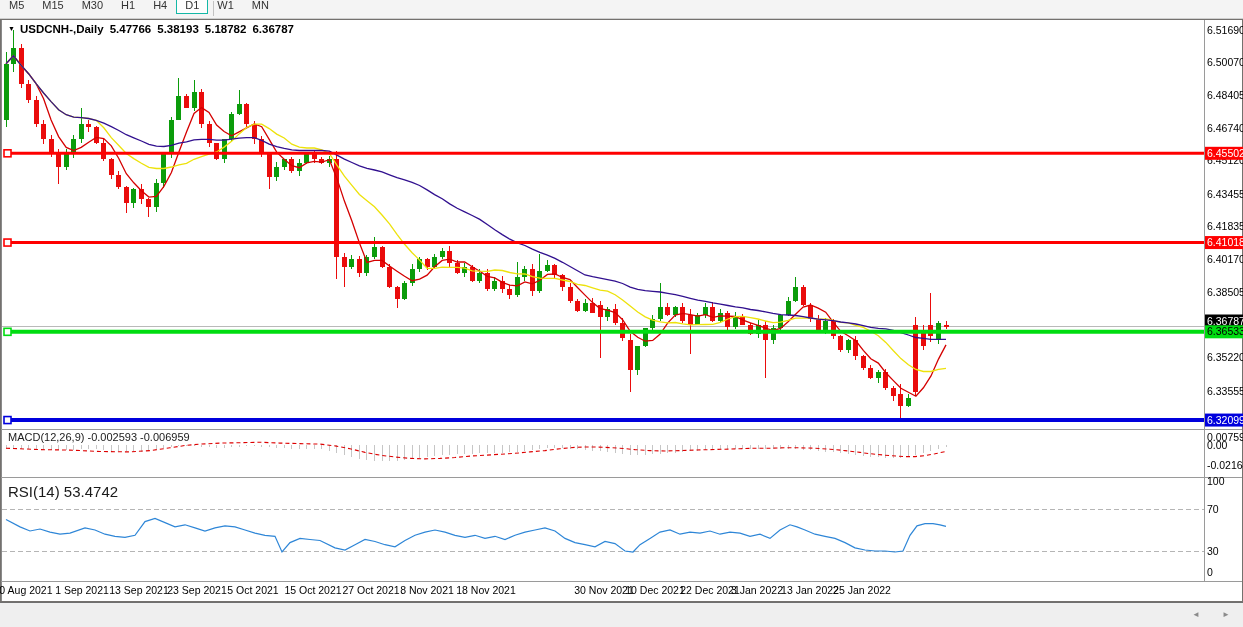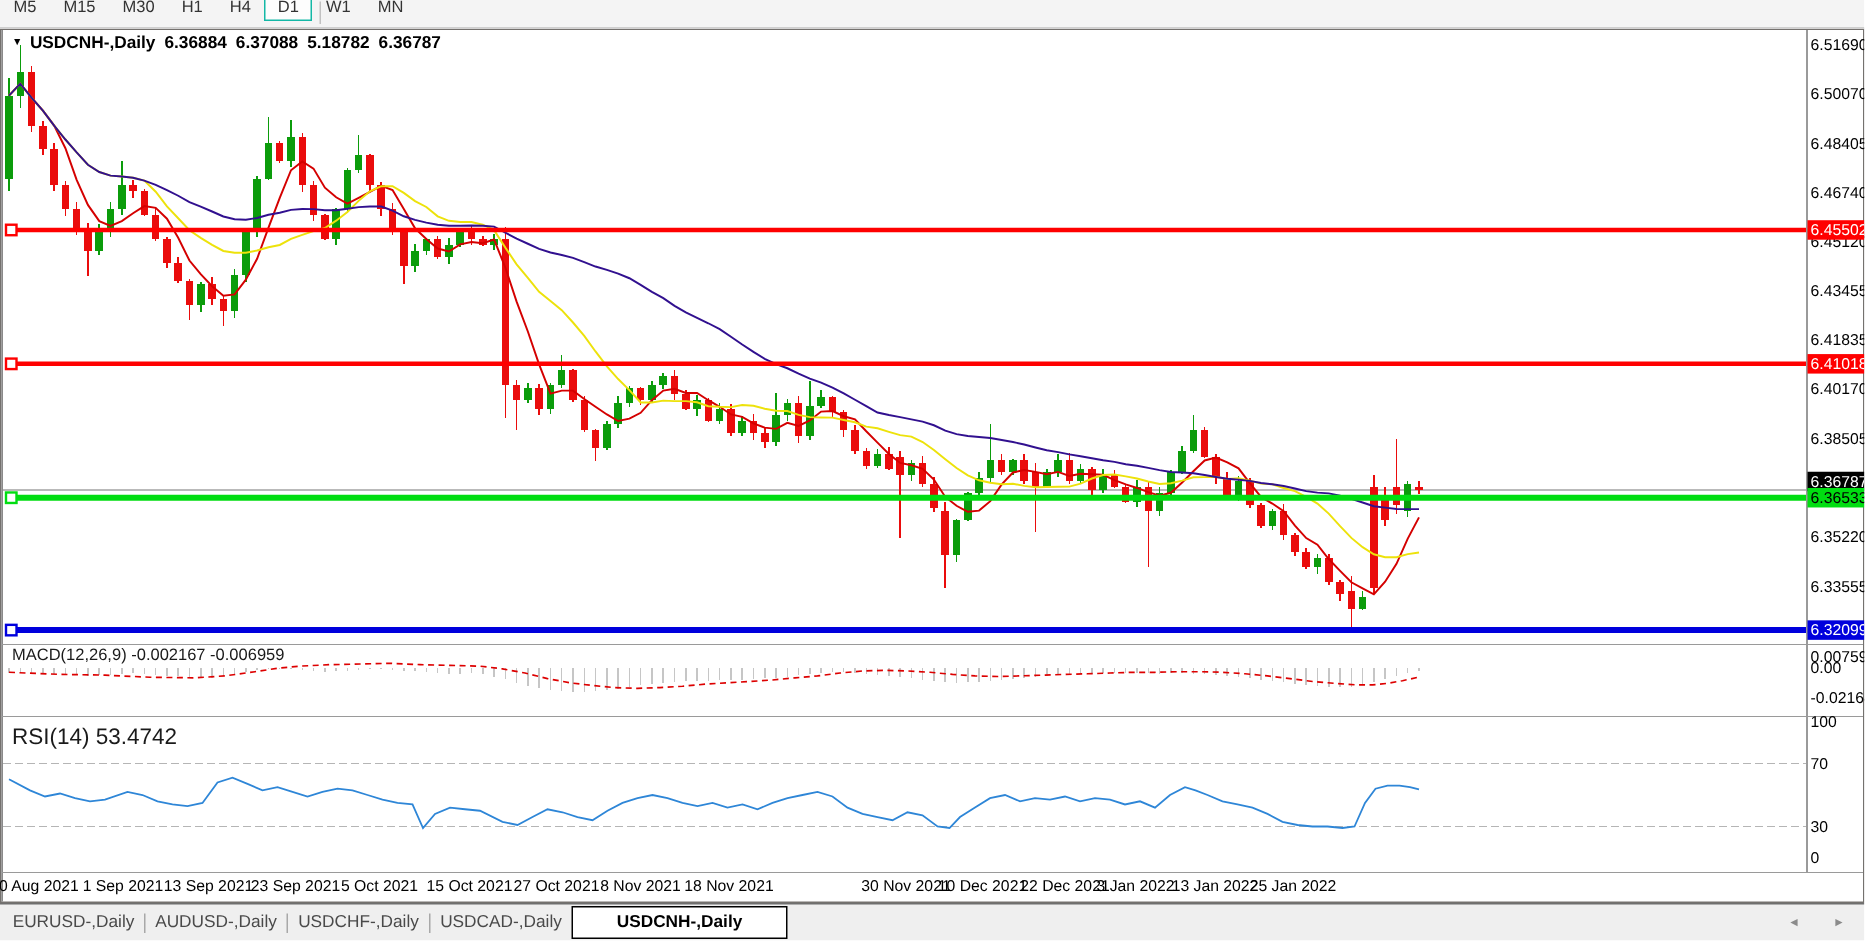--- a/index.html
+++ b/index.html
@@ -506,36 +506,26 @@
         <text x="604" y="594" font-size="10.5" text-anchor="middle" font-family="Liberation Sans, DejaVu Sans, sans-serif" fill="#000">30 Nov 2021</text>
         <text x="655" y="594" font-size="10.5" text-anchor="middle" font-family="Liberation Sans, DejaVu Sans, sans-serif" fill="#000">10 Dec 2021</text>
         <text x="710" y="594" font-size="10.5" text-anchor="middle" font-family="Liberation Sans, DejaVu Sans, sans-serif" fill="#000">22 Dec 2021</text>
         <text x="757" y="594" font-size="10.5" text-anchor="middle" font-family="Liberation Sans, DejaVu Sans, sans-serif" fill="#000">3 Jan 2022</text>
         <text x="810" y="594" font-size="10.5" text-anchor="middle" font-family="Liberation Sans, DejaVu Sans, sans-serif" fill="#000">13 Jan 2022</text>
         <text x="862" y="594" font-size="10.5" text-anchor="middle" font-family="Liberation Sans, DejaVu Sans, sans-serif" fill="#000">25 Jan 2022</text>
       </g>
   </svg>
 
   <div id="chart-title">
-    <span class="tri">▼</span><span>USDCNH-,Daily</span><span class="q">6.36884</span><span class="q">6.37088</span><span class="q">5.18782</span><span class="q">6.36787</span>
+    <span class="tri">▼</span><span>USDCNH-,Daily</span><span class="q">5.47766</span><span class="q">5.38193</span><span class="q">5.18782</span><span class="q">6.36787</span>
   </div>
 
-  <div id="macd-label">MACD(12,26,9) -0.002167 -0.006959</div>
+  <div id="macd-label">MACD(12,26,9) -0.002593 -0.006959</div>
   <div id="rsi-label">RSI(14) 53.4742</div>
 
   <div id="tabbar">
-    <div id="tabs">
-        <div class="tab">EURUSD-,Daily</div>
-        <div class="tsep"></div>
-        <div class="tab">AUDUSD-,Daily</div>
-        <div class="tsep"></div>
-        <div class="tab">USDCHF-,Daily</div>
-        <div class="tsep"></div>
-        <div class="tab">USDCAD-,Daily</div>
-        <div class="tab active">USDCNH-,Daily</div>
-      </div>
     <div id="tab-arrows">
       <span>◄</span>
       <span>►</span>
     </div>
   </div>
 
 </div>
 
 </body></html>

